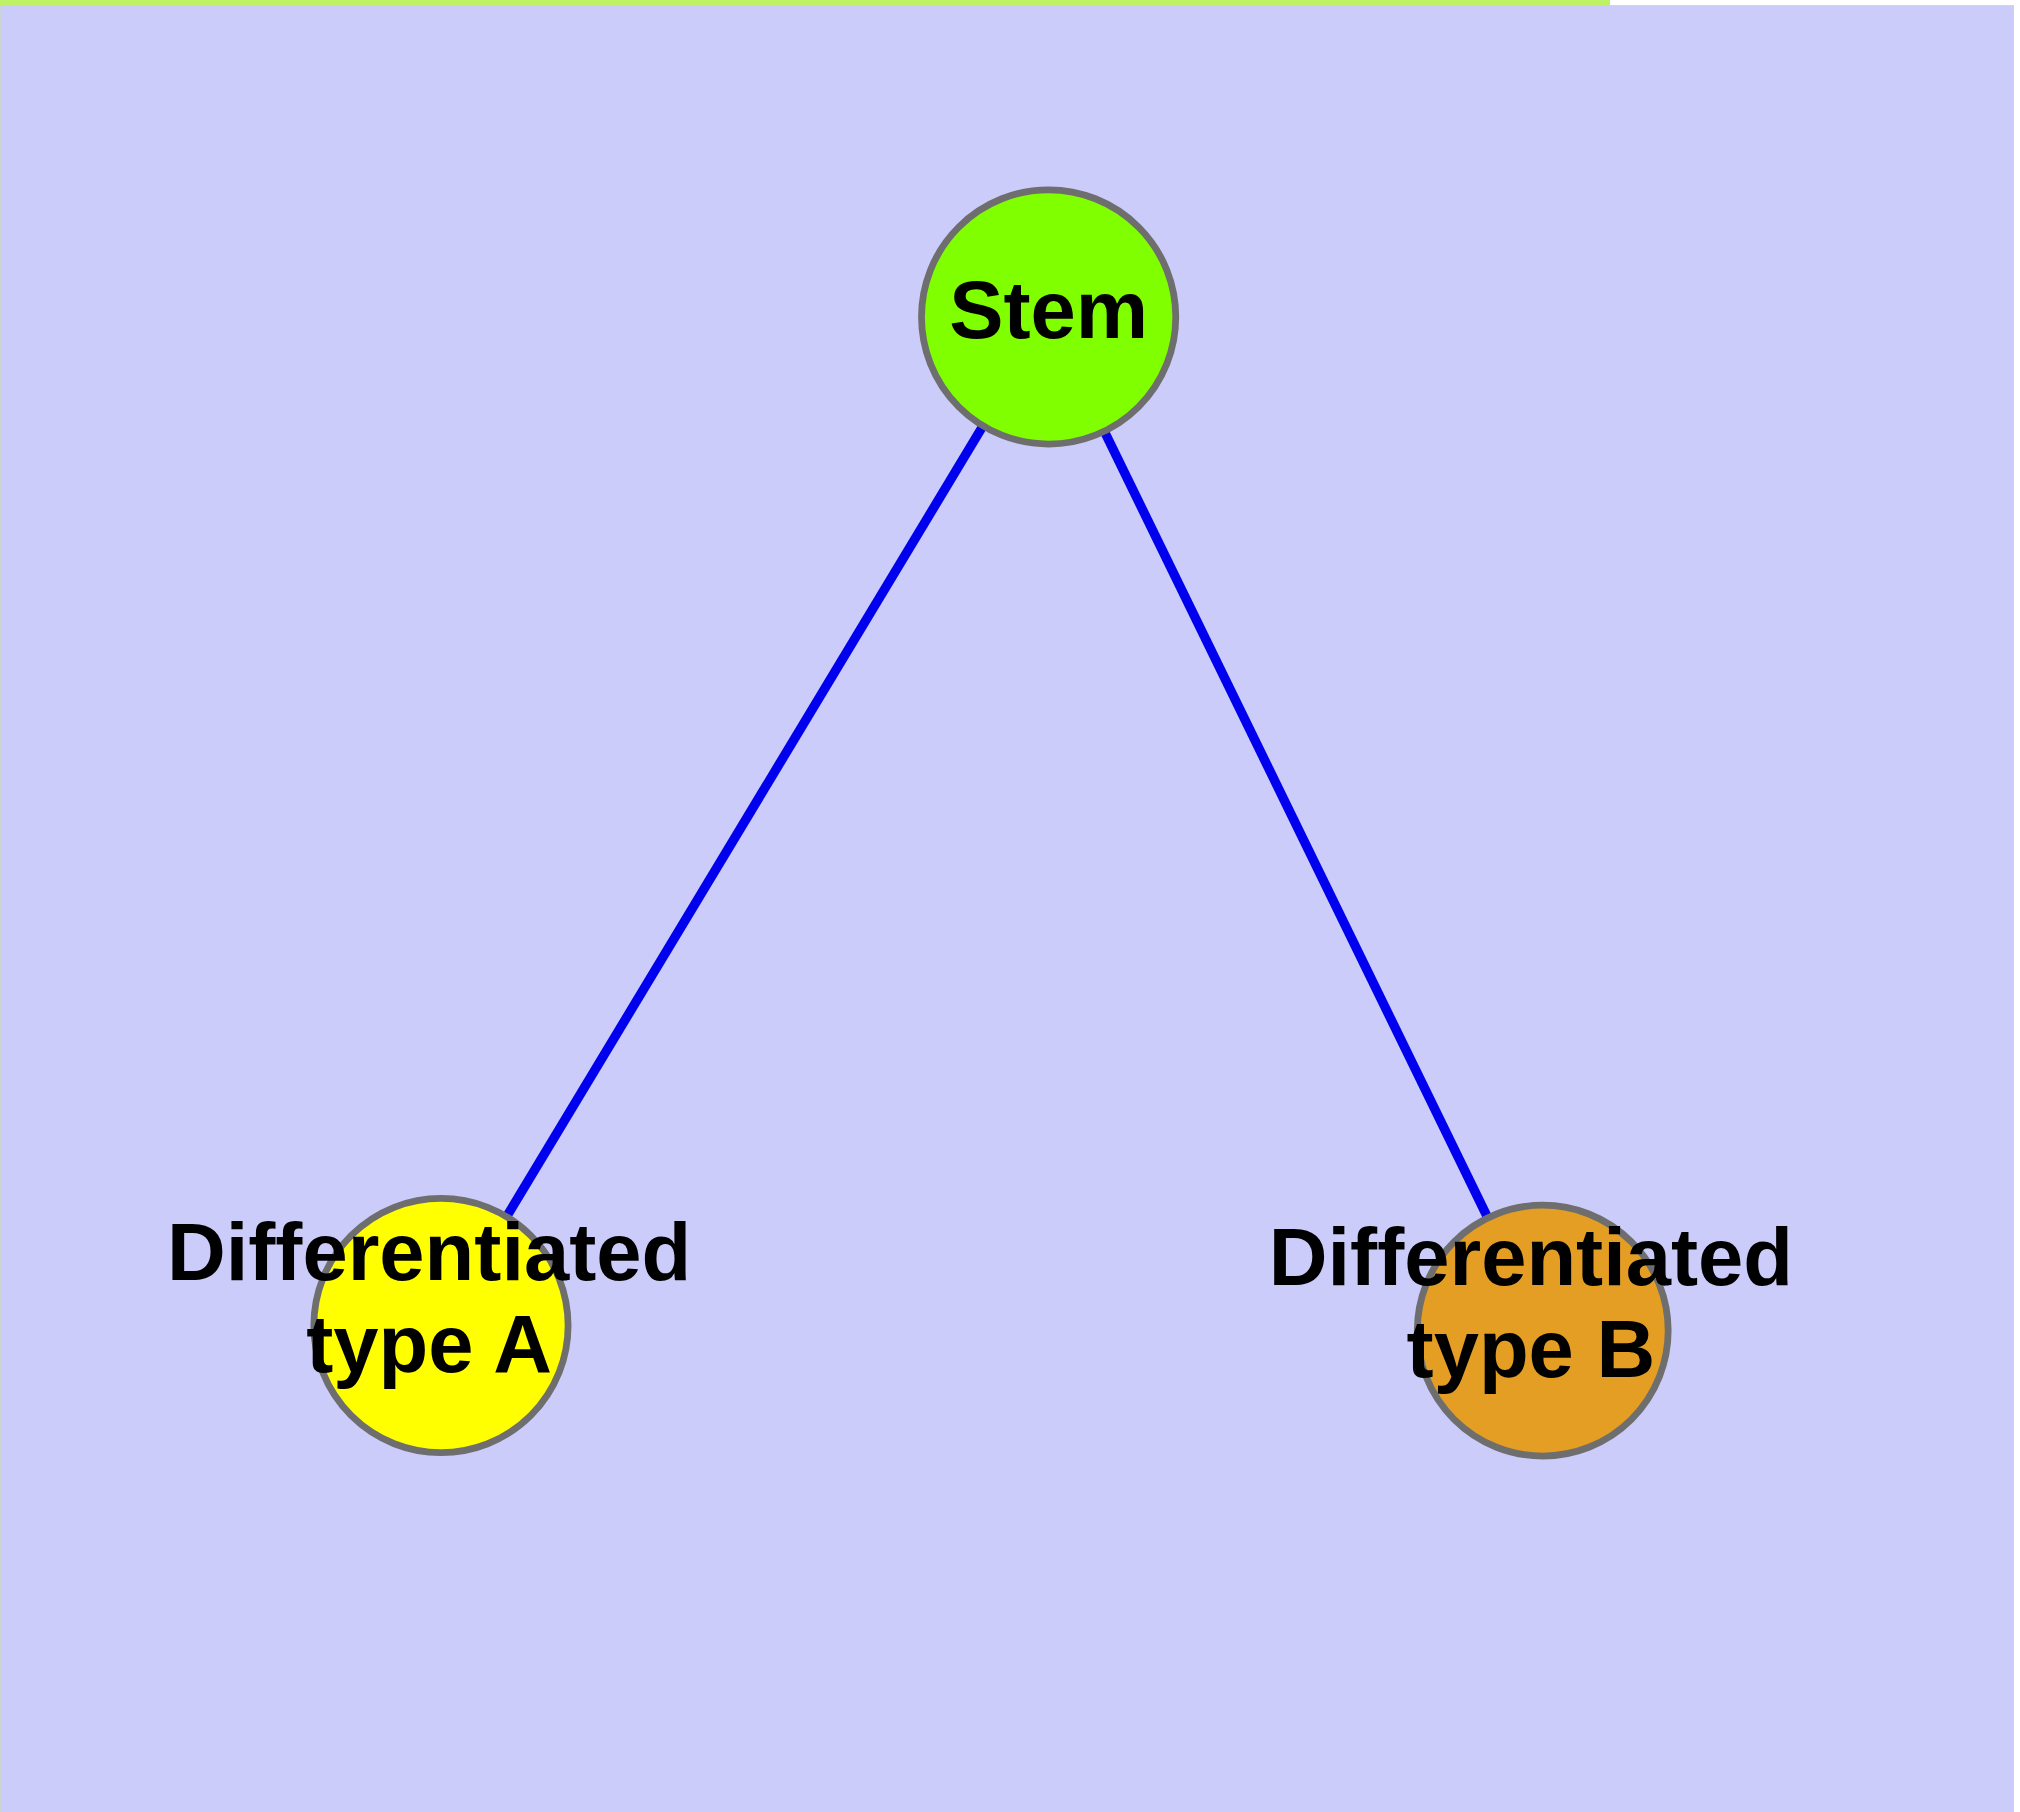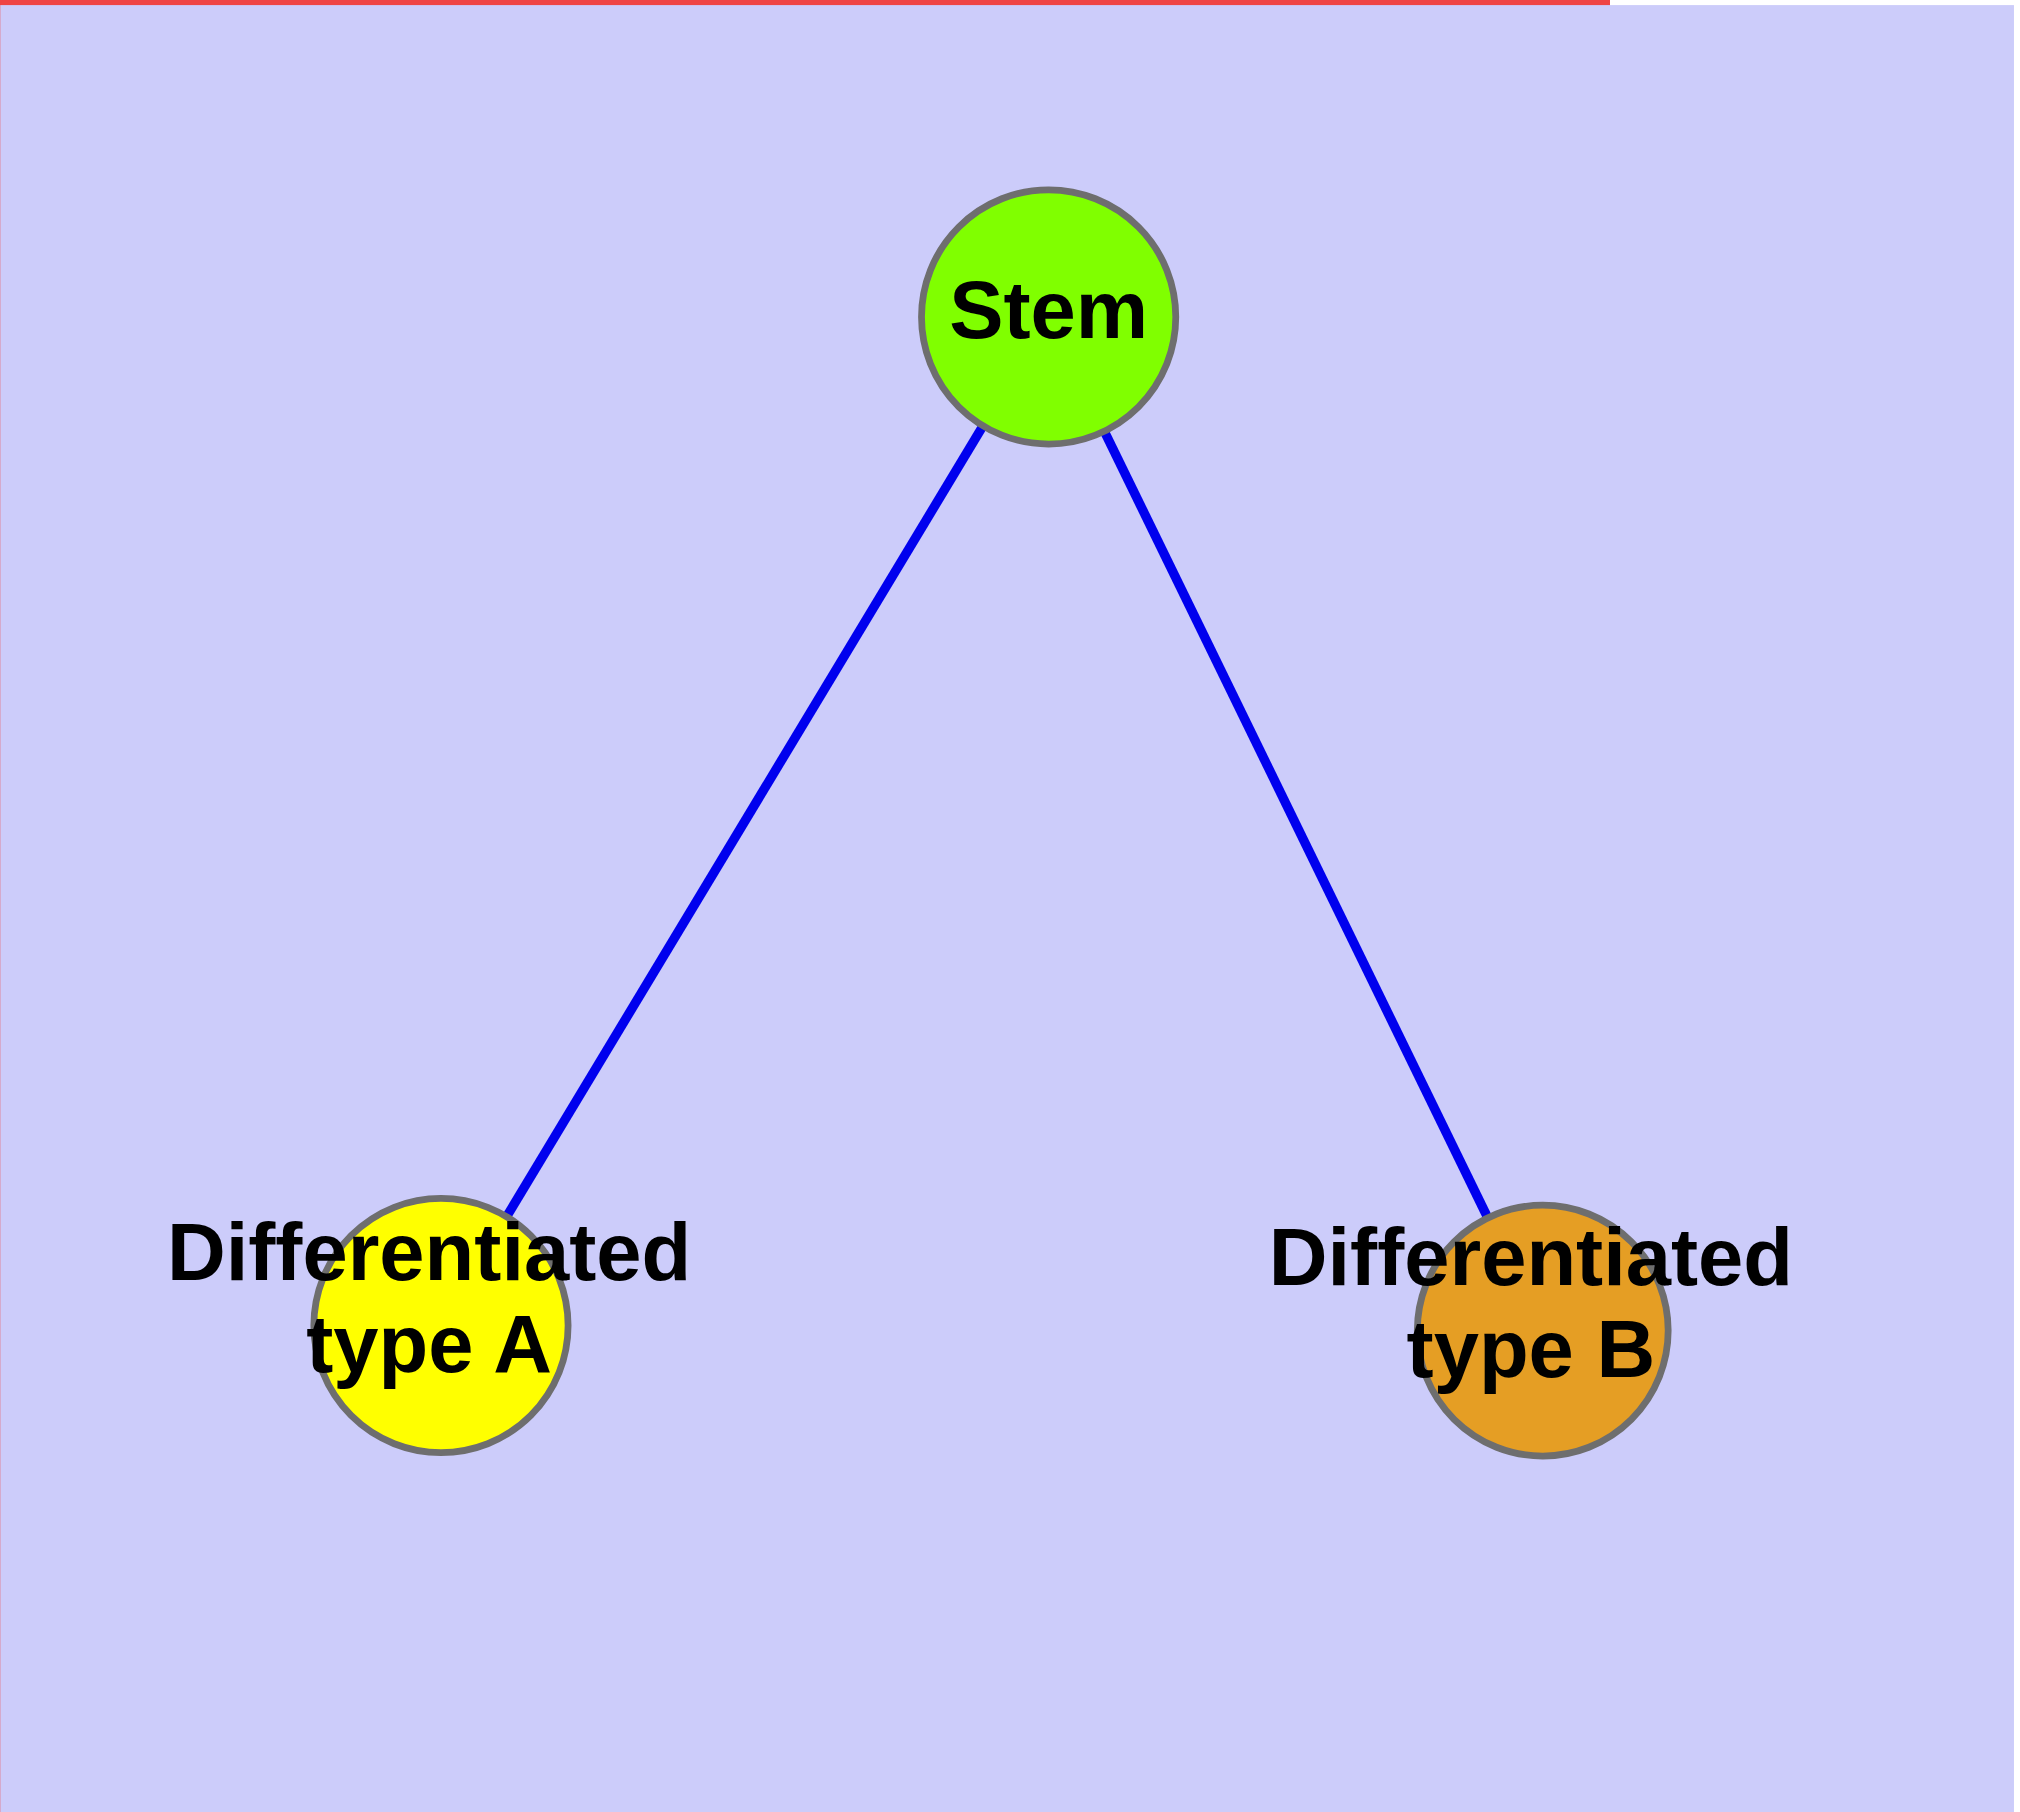--- a/index.html
+++ b/index.html
@@ -11,21 +11,21 @@
   body {
     width: 2021px;
     height: 1812px;
     overflow: hidden;
     font-family: "Liberation Sans", sans-serif;
   }
   #graph-canvas {
     position: relative;
     width: 1610px;
     height: 1812px;
-    background: #ef4444;
+    background: #bef264;
     text-align: right;
   }
   #graph-canvas svg {
     position: absolute;
     left: 0;
     top: 0;
     display: block;
   }
   .node-label {
     font-family: "Liberation Sans", sans-serif;

